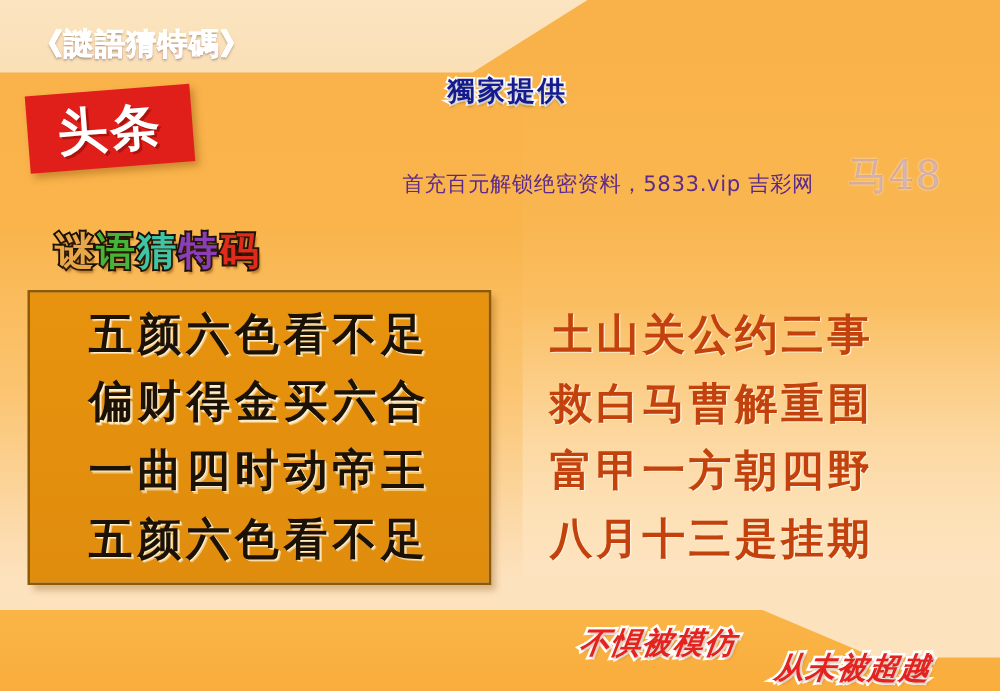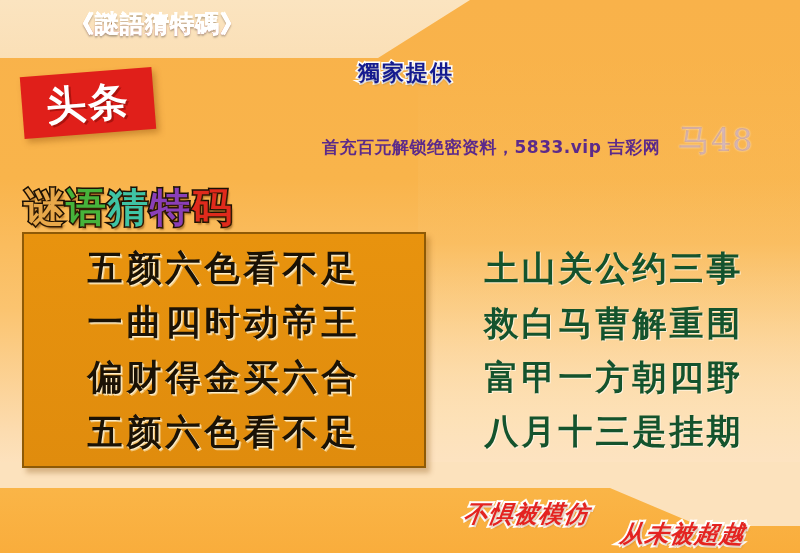--- a/index.html
+++ b/index.html
@@ -32,28 +32,27 @@
     background:linear-gradient(180deg,#fab547 0%,#f9ad3c 100%);
     clip-path:polygon(0 0, 610px 0, 700px 38px, 800px 38px, 800px 65px, 0 65px);
   }
   .bg-right-fade{
     position:absolute;left:418px;top:58px;width:382px;height:412px;
     background:linear-gradient(180deg,rgba(249,178,74,0) 0%,rgba(250,196,110,0.25) 45%,rgba(253,226,185,0.9) 88%,#fde3c2 100%);
   }
 
   
   .trad-title{
-    position:absolute;left:26px;top:8px;
+    position:absolute;left:26px;top:19px;
     font-size:24px;font-weight:bold;letter-spacing:1px;
     background:linear-gradient(180deg,#ffd86b 0%,#f4a62c 35%,#d23b12 72%,#8d1c06 100%);
     -webkit-background-clip:text;background-clip:text;color:transparent;
     -webkit-text-stroke:1px #ffffff;
     text-shadow:0 2px 2px rgba(0,0,0,.35);
     font-family:"DejaVu Sans","Liberation Sans",sans-serif;
-    margin-left:44px;
   }
 
   
   .toutiao-badge{
     position:absolute;left:22px;top:72px;width:132px;height:62px;
     background:#e01f1a;
     transform:rotate(-4.5deg);
     box-shadow:3px 4px 6px rgba(120,60,0,.35);
     display:flex;align-items:center;justify-content:center;
   }
@@ -83,56 +82,56 @@
     -webkit-text-stroke:5px #ffffff;
     paint-order:stroke fill;
     text-shadow:0 3px 3px rgba(150,70,0,.25);
     font-family:"DejaVu Sans","Liberation Sans",sans-serif;
     white-space:nowrap;
   }
 
   
   .promo{
     position:absolute;left:322px;top:136px;
-    font-size:17px;font-weight:bold;color:#5c2a8a;
+    font-size:17px;font-weight:normal;color:#5c2a8a;
     letter-spacing:0.5px;white-space:nowrap;
     font-family:"DejaVu Sans","Liberation Sans",sans-serif;
   }
 
   
   .watermark{
     position:absolute;left:678px;top:119px;
     font-size:32px;font-weight:400;color:rgba(120,60,130,.30);
     letter-spacing:1px;
     font-family:"DejaVu Serif","Liberation Serif",serif;
     text-shadow:0 0 2px rgba(255,255,255,.8);
     text-align:center;
   }
 
   
   .rainbow-title{
-    position:absolute;left:24px;top:180px;white-space:nowrap;
-    font-size:40px;font-weight:bold;letter-spacing:2px;
+    position:absolute;left:44px;top:180px;white-space:nowrap;
+    font-size:31px;font-weight:bold;letter-spacing:2px;
     font-family:"DejaVu Sans","Liberation Sans",sans-serif;
   }
   .rainbow-title span{
     -webkit-text-stroke:3px #1a1005;
     paint-order:stroke fill;
     text-shadow:2px 3px 2px rgba(90,45,0,.45);
     display:inline-block;
   }
   .rc0{color:#e8a84a;}
   .rc1{color:#46b33b;}
   .rc2{color:#3fc4a5;}
   .rc3{color:#8a3fb8;}
   .rc4{color:#e02a1c;}
 
   
   .riddle-box{
-    position:absolute;left:22px;top:232px;width:404px;height:236px;
+    position:absolute;left:22px;top:232px;width:371px;height:236px;
     background:linear-gradient(180deg,#e8930e 0%,#e08c0d 100%);
     border:2px solid #8e5a06;
     box-shadow:4px 5px 5px rgba(130,70,0,.30);
     box-sizing:border-box;
     display:flex;flex-direction:column;justify-content:center;
     padding:6px 14px;
   }
   .riddle-line{
     font-size:35px;font-weight:bold;color:#1b1205;
     letter-spacing:4px;line-height:1.56;text-align:center;
@@ -141,22 +140,22 @@
     text-shadow:1px 1px 0 rgba(255,245,215,.85),
                 2px 2px 0 rgba(255,245,215,.55);
   }
 
   
   .poem{
     position:absolute;left:440px;top:236px;width:348px;height:228px;
     display:flex;flex-direction:column;justify-content:center;
   }
   .poem-line{
-    font-size:34px;font-weight:bold;color:#14532d;
-    letter-spacing:3px;line-height:1.60;text-align:center;
+    font-size:34px;font-weight:bold;color:#c2410c;
+    letter-spacing:3px;line-height:1.60;text-align:left;
     white-space:nowrap;
     font-family:"DejaVu Sans","Liberation Sans",sans-serif;
     text-shadow:1px 1px 0 rgba(255,250,235,.75);
   }
 
   
   .slogan{
     position:absolute;
     font-size:24px;font-weight:bold;color:#e42320;
     font-style:italic;letter-spacing:1px;white-space:nowrap;
@@ -192,22 +191,22 @@
   <div class="promo">首充百元解锁绝密资料，5833.vip 吉彩网</div>
 
   <div class="watermark">马48</div>
 
   <div class="rainbow-title">
     <span class="rc0">谜</span><span class="rc1">语</span><span class="rc2">猜</span><span class="rc3">特</span><span class="rc4">码</span>
   </div>
 
   <div class="riddle-box">
     <div class="riddle-line">五颜六色看不足</div>
+    <div class="riddle-line">偏财得金买六合</div>
     <div class="riddle-line">一曲四时动帝王</div>
-    <div class="riddle-line">偏财得金买六合</div>
     <div class="riddle-line">五颜六色看不足</div>
   </div>
 
   <div class="poem">
     <div class="poem-line">土山关公约三事</div>
     <div class="poem-line">救白马曹解重围</div>
     <div class="poem-line">富甲一方朝四野</div>
     <div class="poem-line">八月十三是挂期</div>
   </div>
 

